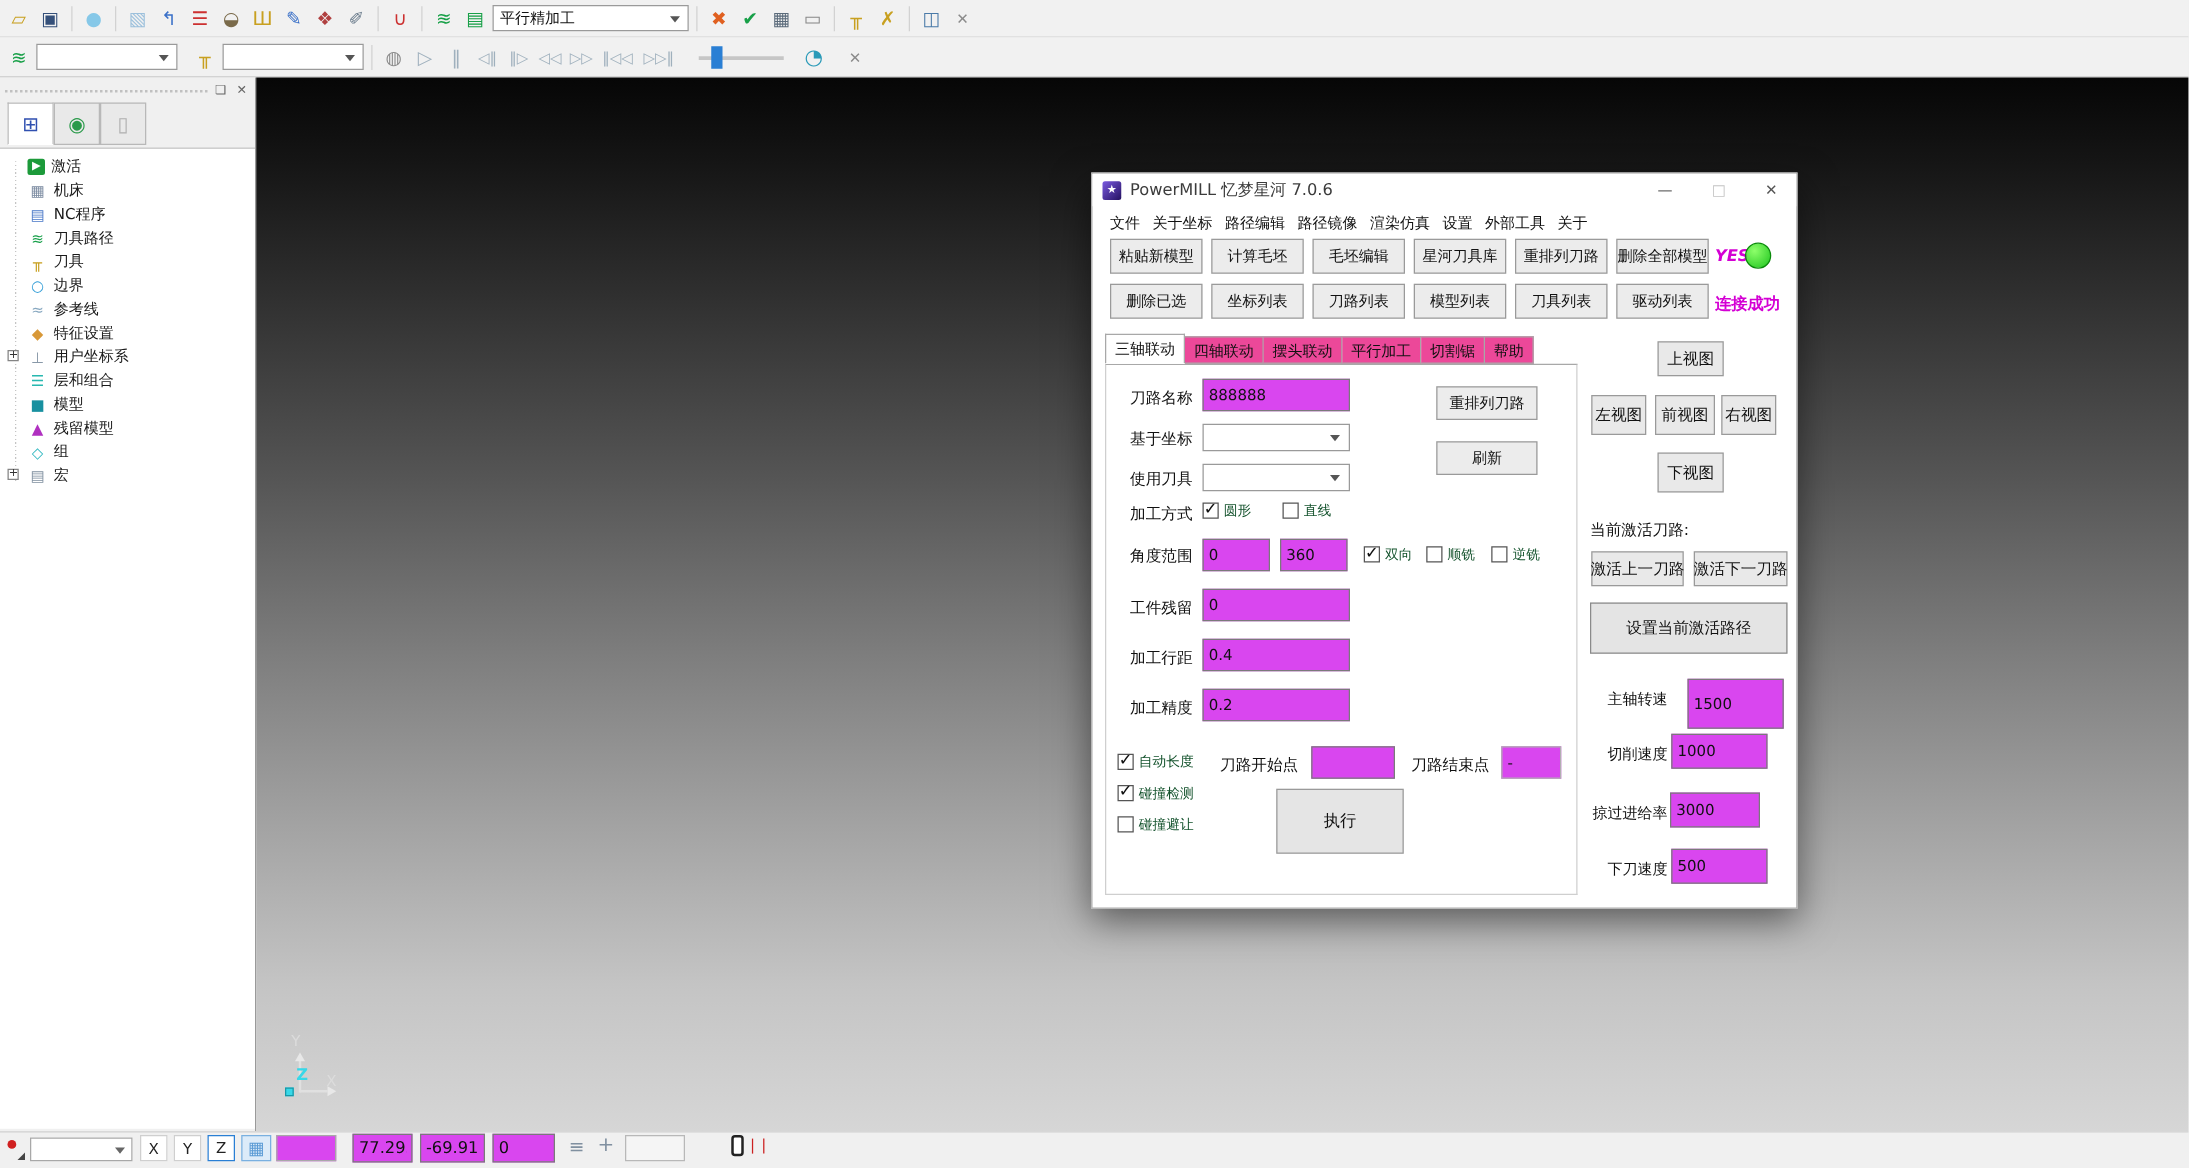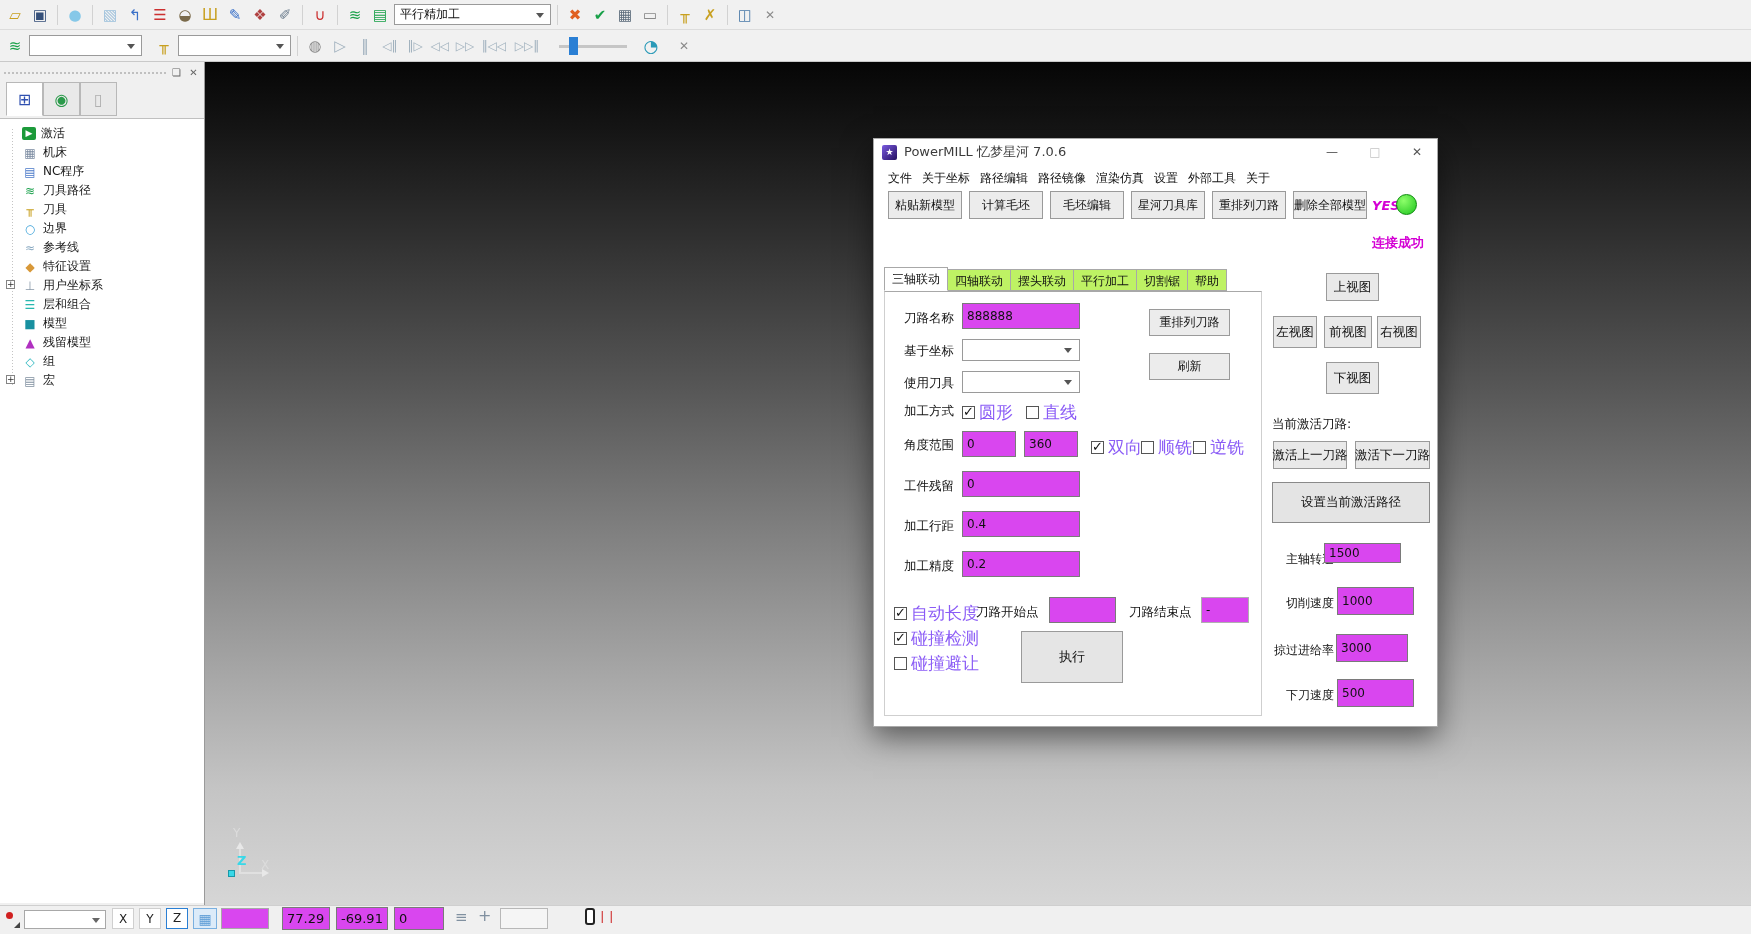--- a/index.html
+++ b/index.html
@@ -62,32 +62,32 @@
   .dtext{font-size:13px;color:#3c3c3c;margin-left:7px}
   .wbtn{position:absolute;top:4px;width:22px;height:18px;text-align:center;font-size:12px;line-height:18px;color:#555}
   .dmenu{position:absolute;left:14px;top:28px;height:22px;display:flex;gap:10px;align-items:flex-end}
   .mitem{font-size:12px;color:#111;padding:2px 0;white-space:nowrap}
   .btn{background:#ececec;border:1px solid #9a9a9a;display:flex;align-items:center;justify-content:center;font-size:12px;color:#111;white-space:nowrap}
   .dbr{position:absolute;left:14px;display:flex;gap:7px}
   .dbr .btn{width:74px;height:28px}
   .magenta{color:#d400d4;font-weight:bold;font-style:italic;font-size:13px}
   .gcircle{position:absolute;left:522px;top:55px;width:21px;height:21px;border-radius:50%;border:1px solid #0a8a0a;background:radial-gradient(circle at 35% 30%,#8dff6a,#1ec41e)}
   .dtabs{position:absolute;left:10px;top:130px;display:flex}
-  .dtab{height:22px;padding:3px 7px;font-size:12px;color:#111;background:#bef264;border:1px solid #a8a8a8;border-left:none;white-space:nowrap}
+  .dtab{height:22px;padding:3px 7px;font-size:12px;color:#111;background:#ec4899;border:1px solid #a8a8a8;border-left:none;white-space:nowrap}
   .dtab:first-child{border-left:1px solid #a8a8a8}
   .dtab.active{background:#fff;height:24px;margin-top:-2px;border-bottom:1px solid #fff;position:relative;z-index:2}
   .dframe{position:absolute;left:10px;top:152px;width:378px;height:425px;border:1px solid #cfcfcf;border-top-color:#a8a8a8}
   .flab{position:absolute;font-size:12.5px;color:#111;white-space:nowrap}
   .inp{position:absolute;background:#d946ef;border:1px solid #7a7a7a;font-family:"DejaVu Sans","Liberation Sans",sans-serif;font-size:12px;color:#111;padding:0 4px;outline:none}
   .fcombo{position:absolute;background:#fff;border:1px solid #9a9a9a}
   .fcombo::after{content:"";position:absolute;right:7px;top:8px;border-left:4px solid transparent;border-right:4px solid transparent;border-top:5px solid #555}
   .cbrow{position:absolute;display:flex;align-items:center;gap:4px}
   .cb{width:13px;height:13px;border:1px solid #555;background:#fff;display:inline-block;position:relative;flex:0 0 13px}
   .cb.on::after{content:"✓";position:absolute;left:0px;top:-3px;font-size:13px;font-weight:bold;color:#111}
-  .cbl{font-size:17px;color:#8b5cf6;white-space:nowrap}
+  .cbl{font-size:11px;color:#14532d;white-space:nowrap}
   .vbtn{position:absolute;background:#e9e9e9;border:1px solid #9a9a9a;display:flex;align-items:center;justify-content:center;font-size:12.5px;color:#111;white-space:nowrap}
   .rlab{position:absolute;font-size:12px;color:#111;text-align:right;white-space:nowrap}
 
   
   .sbar{left:0;top:905px;width:1751px;height:29px;background:#f0f0f0;border-top:1px solid #cfcfcf}
   .sbtn{position:absolute;background:#fff;border:1px solid #cfcfcf;text-align:center;font-size:12px;color:#222}
   .sbtn.onz{border:1px solid #2a7fd4}
   .scombo{position:absolute;background:#fff;border:1px solid #a8a8a8}
   .scombo::after{content:"";position:absolute;right:5px;top:7px;border-left:4px solid transparent;border-right:4px solid transparent;border-top:5px solid #666}
   .sico{position:absolute;color:#8090a0;text-align:center}
@@ -289,20 +289,28 @@
       <div class="btn">粘贴新模型</div>
       <div class="btn">计算毛坯</div>
       <div class="btn">毛坯编辑</div>
       <div class="btn">星河刀具库</div>
       <div class="btn">重排列刀路</div>
       <div class="btn">删除全部模型</div>
     </div>
     <span class="abs magenta" style="left:498px;top:59px">YES</span>
     <span class="gcircle"></span>
 
+    <div class="dbr" style="top:88px">
+      <div class="btn">删除已选</div>
+      <div class="btn">坐标列表</div>
+      <div class="btn">刀路列表</div>
+      <div class="btn">模型列表</div>
+      <div class="btn">刀具列表</div>
+      <div class="btn">驱动列表</div>
+    </div>
     <span class="abs magenta" style="left:498px;top:95px;font-style:normal">连接成功</span>
 
     <div class="dtabs">
       <div class="dtab active">三轴联动</div>
       <div class="dtab">四轴联动</div>
       <div class="dtab">摆头联动</div>
       <div class="dtab">平行加工</div>
       <div class="dtab">切割锯</div>
       <div class="dtab">帮助</div>
     </div>
@@ -378,21 +386,21 @@
     <div class="vbtn" style="left:450px;top:177px;width:48px;height:32px">前视图</div>
     <div class="vbtn" style="left:503px;top:177px;width:44px;height:32px">右视图</div>
     <div class="vbtn" style="left:452px;top:223px;width:53px;height:32px">下视图</div>
 
     <span class="flab" style="left:398px;top:277px">当前激活刀路:</span>
     <div class="vbtn" style="left:399px;top:302px;width:74px;height:28px">激活上一刀路</div>
     <div class="vbtn" style="left:481px;top:302px;width:75px;height:28px">激活下一刀路</div>
     <div class="vbtn" style="left:398px;top:343px;width:158px;height:41px;background:#e4e4e4;border-color:#8a8a8a">设置当前激活路径</div>
 
     <span class="rlab" style="left:398px;top:412px;width:62px">主轴转速</span>
-    <input class="inp" style="left: 450px; top: 404px; width: 77px; height: 20px;" value="1500">
+    <input class="inp" style="left: 476px; top: 404px; width: 77px; height: 40px;" value="1500">
     <span class="rlab" style="left:398px;top:456px;width:62px">切削速度</span>
     <input class="inp" style="left: 463px; top: 448px; width: 77px; height: 28px;" value="1000">
     <span class="rlab" style="left:395px;top:503px;width:65px">掠过进给率</span>
     <input class="inp" style="left: 462px; top: 495px; width: 72px; height: 28px;" value="3000">
     <span class="rlab" style="left:398px;top:548px;width:62px">下刀速度</span>
     <input class="inp" style="left: 463px; top: 540px; width: 77px; height: 28px;" value="500">
   </div>
 
   <div class="abs sbar"></div>
   <span class="reddot">

